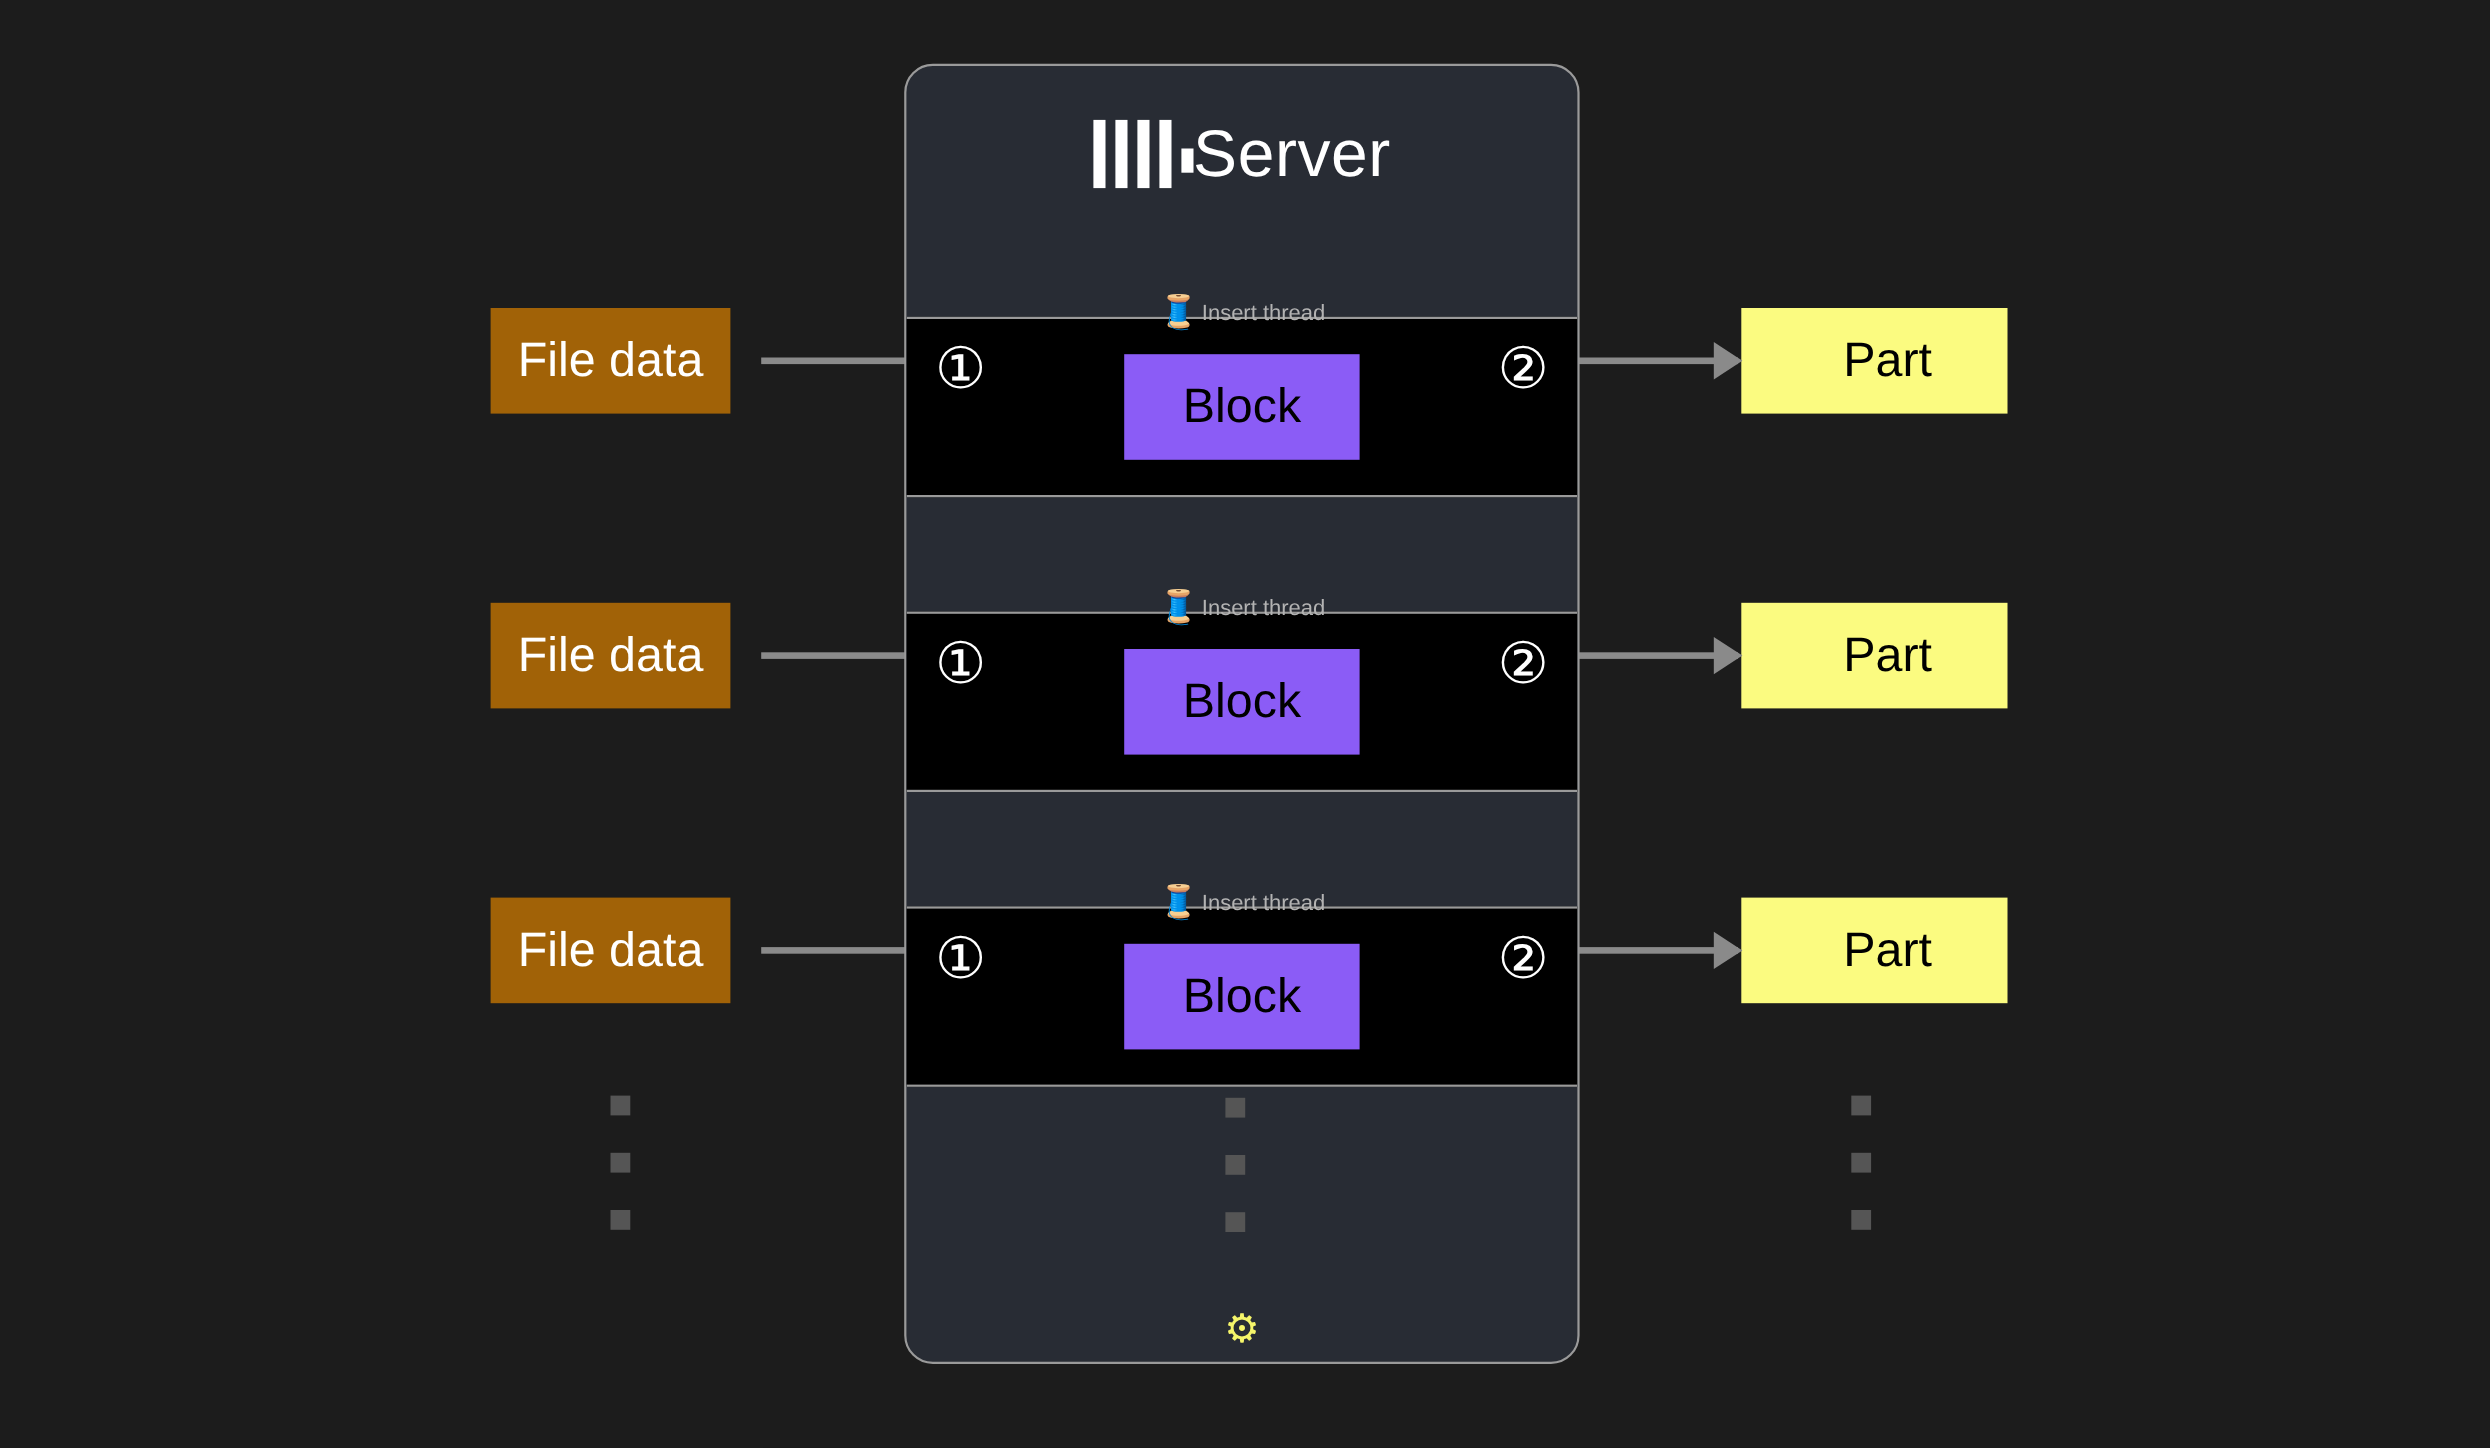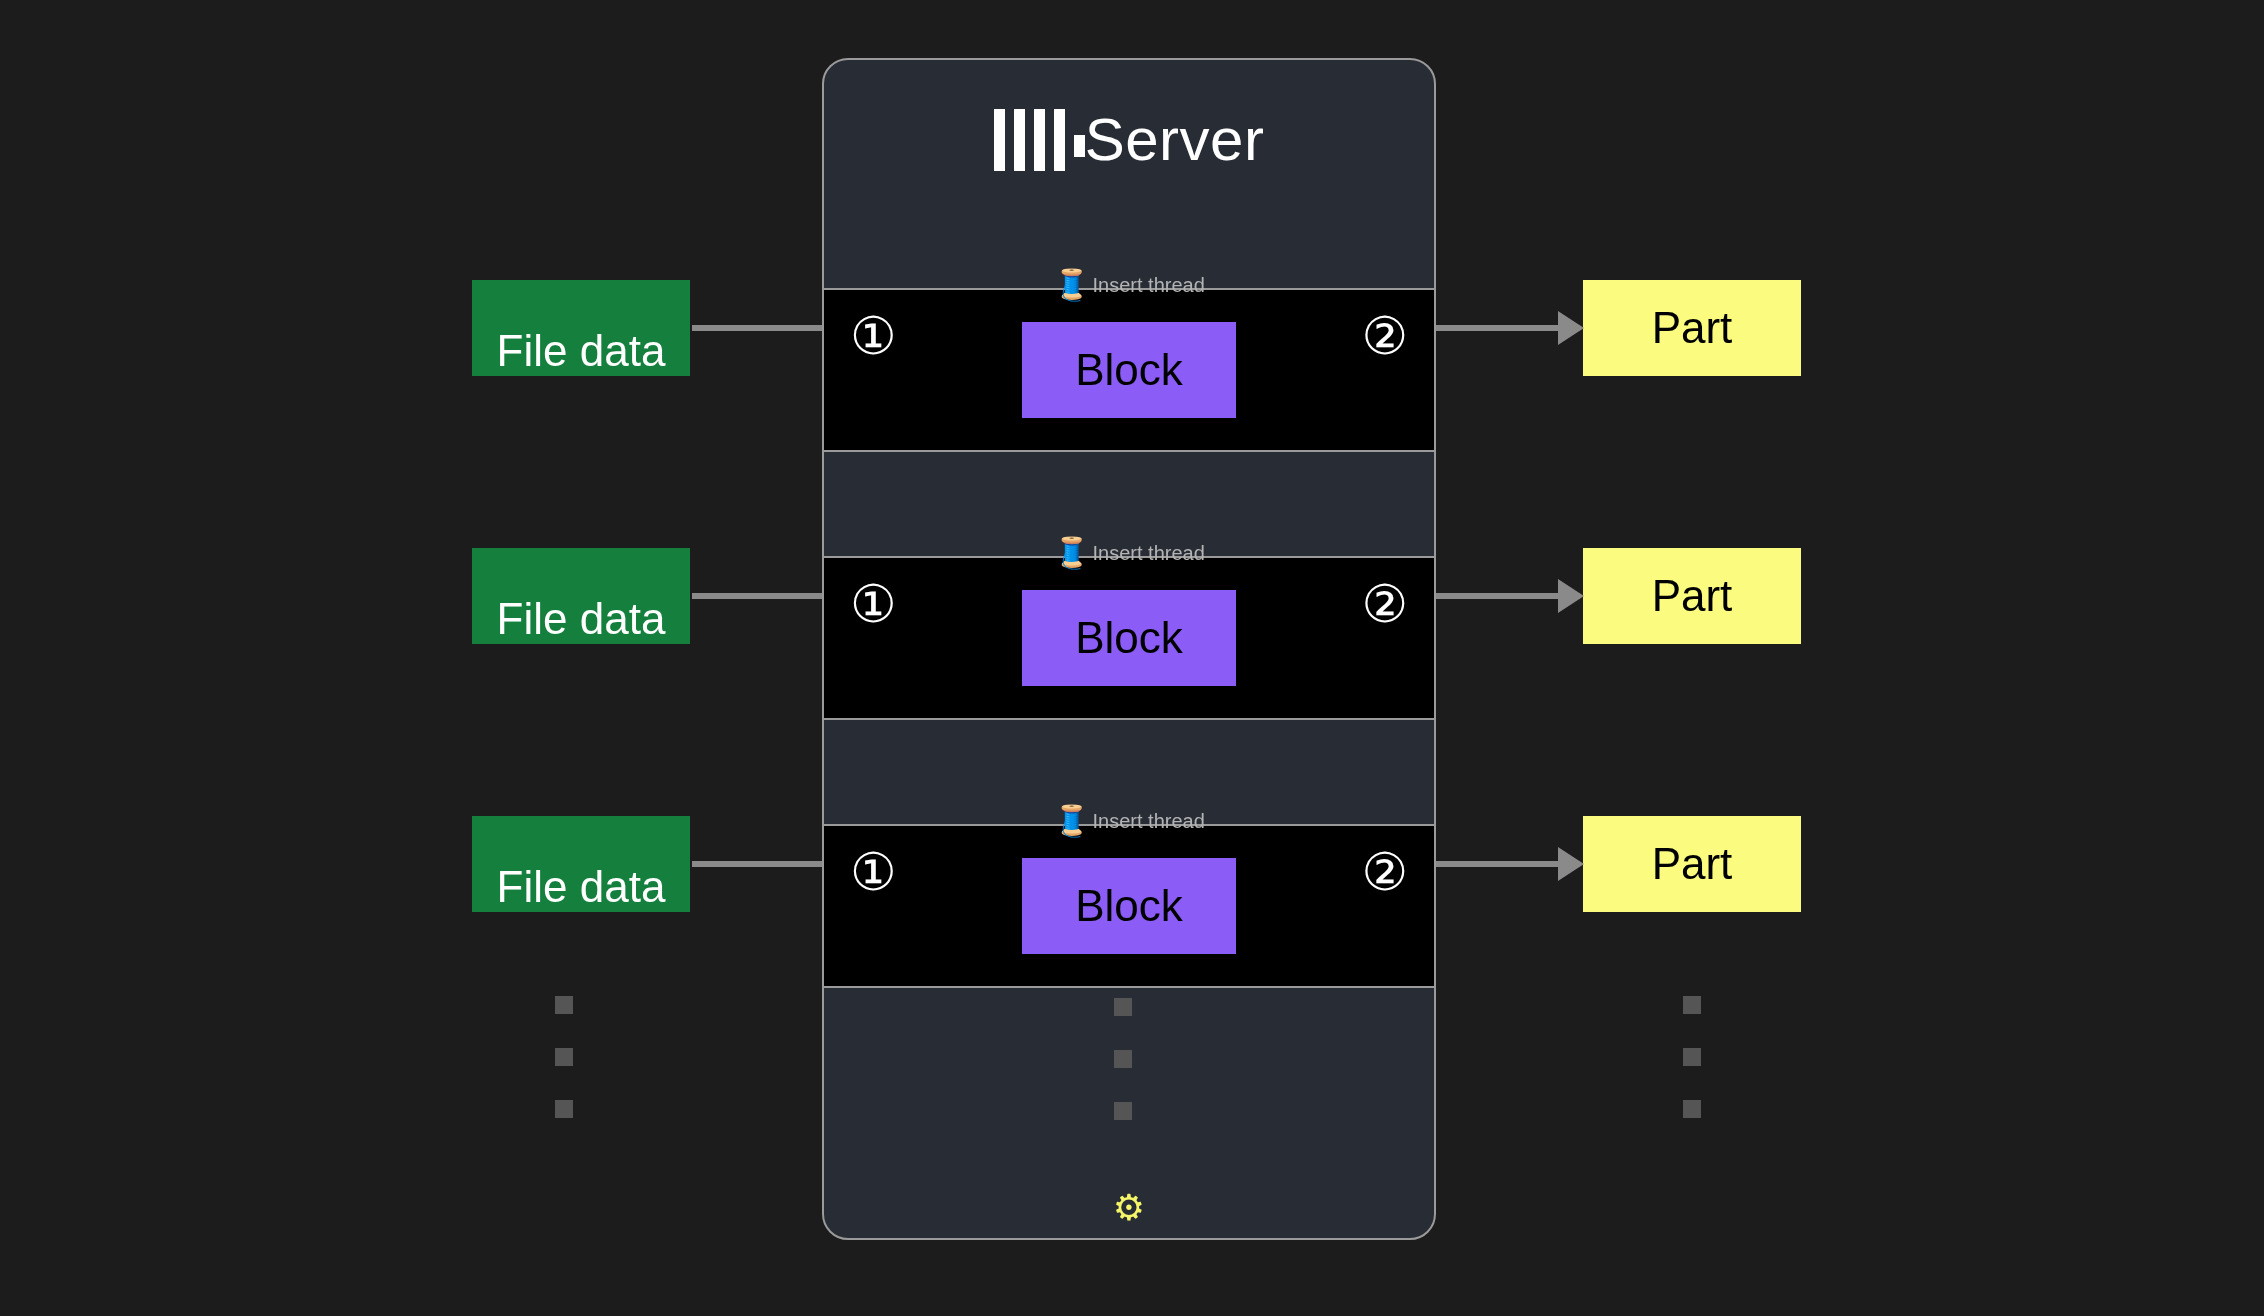--- a/index.html
+++ b/index.html
@@ -129,29 +129,29 @@
   .side-box {
     position: absolute;
     width: 218px;
     height: 96px;
     display: flex;
     align-items: center;
     justify-content: center;
     font-size: 44px;
   }
   .file-box {
-    left: 472px;
-    background: #15803d;
+    left: 446px;
+    background: #a16207;
     color: #ffffff;
-    align-items: flex-end;
   }
   .part-box {
     left: 1583px;
     background: #fbfb80;
     color: #000000;
+    padding-left: 24px;
   }
   .row-0 { top: 280px; }
   .row-1 { top: 548px; }
   .row-2 { top: 816px; }
 
   
   .arrow {
     position: absolute;
     height: 6px;
     background: #8a8a8a;

